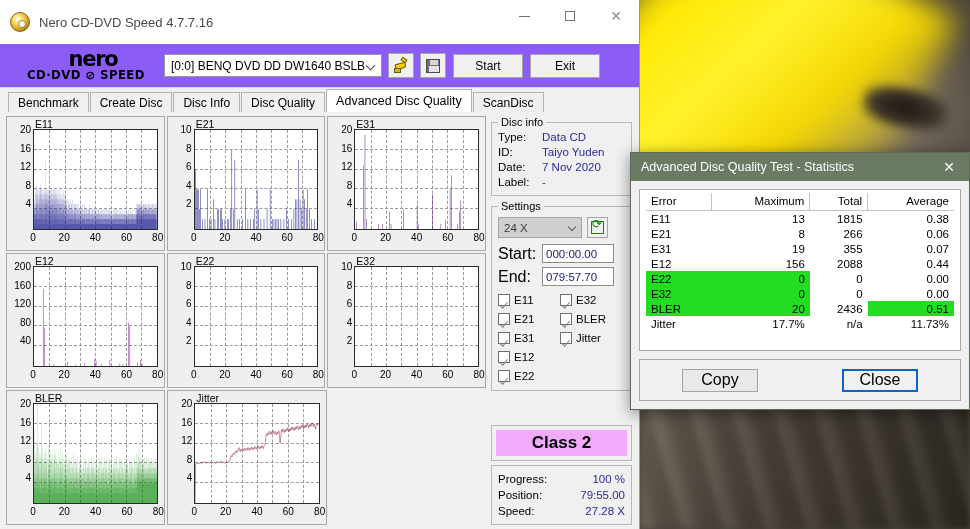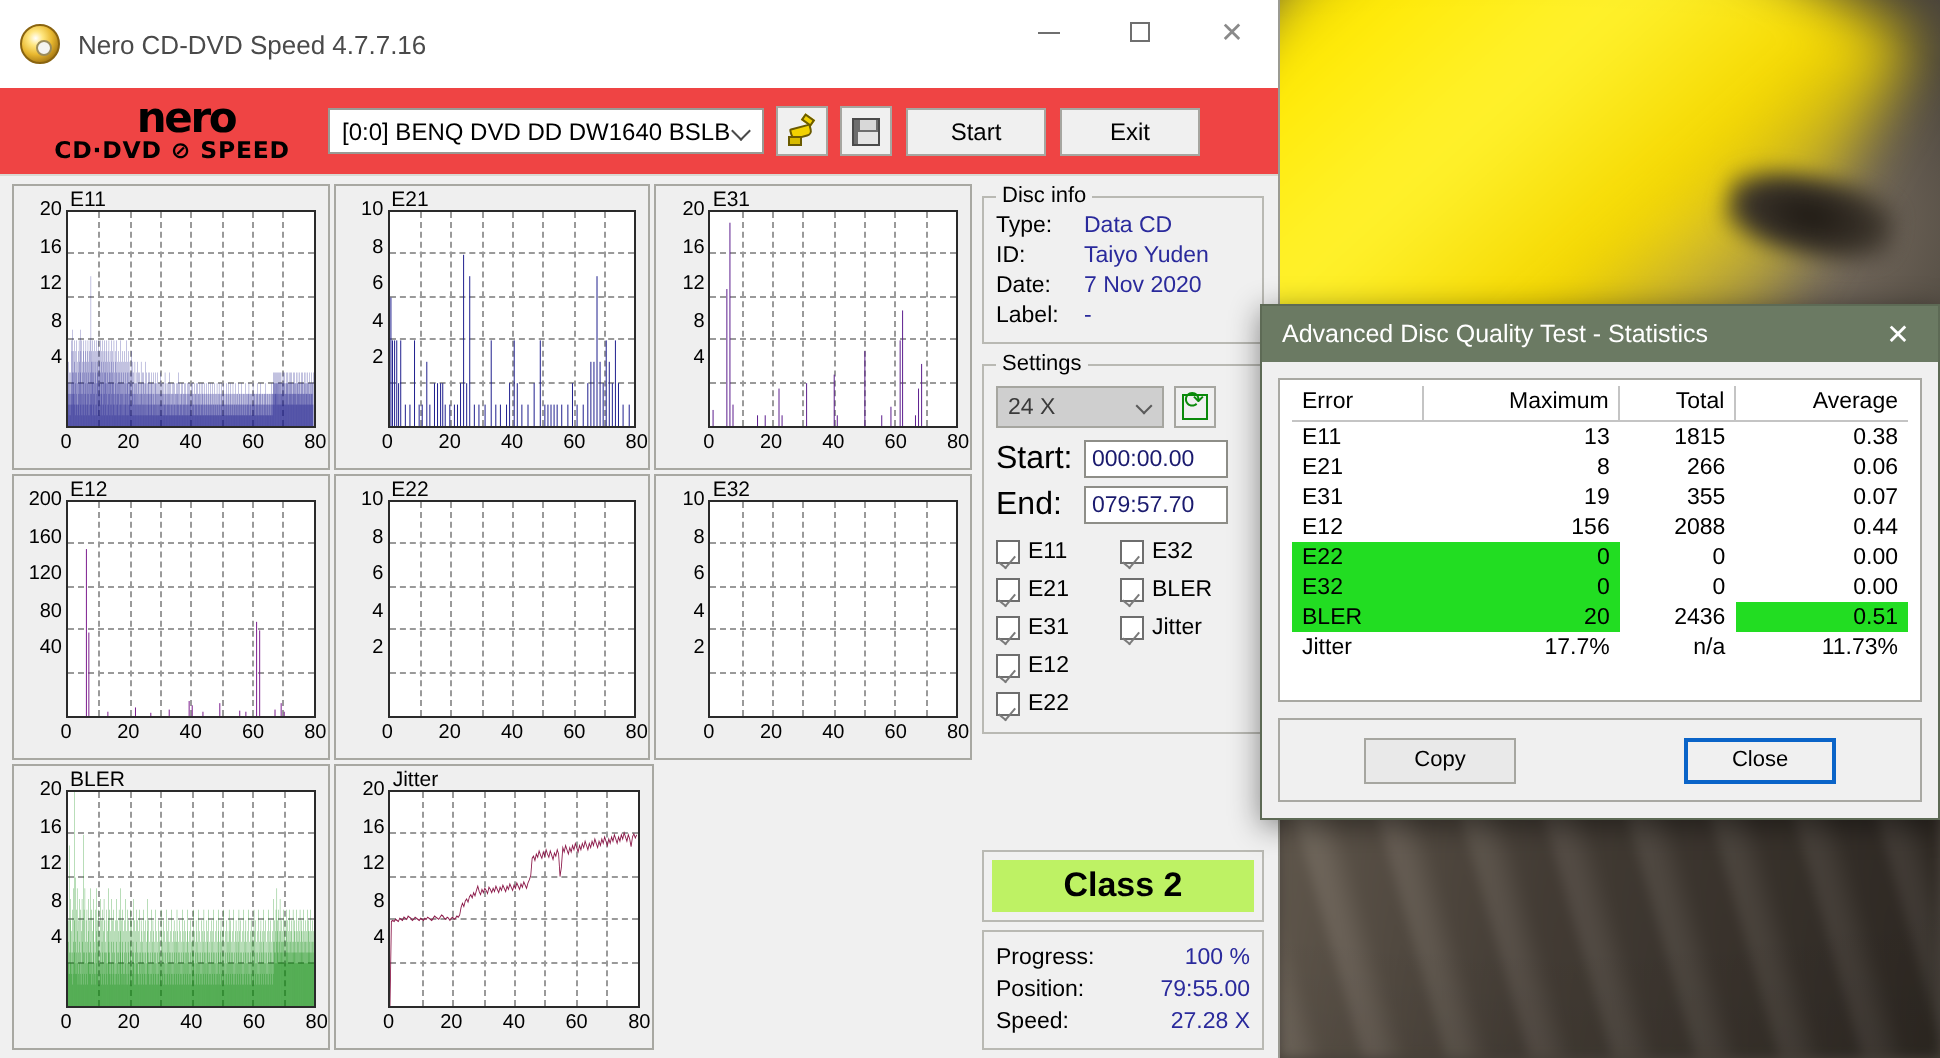--- a/index.html
+++ b/index.html
@@ -79,21 +79,21 @@
 
   
   .menubar {
     height:25px; background:#f0f0f0; display:flex; align-items:center;
     padding-left:6px; border-bottom:1px solid #dcdcd6; flex:0 0 auto;
   }
   .menu-item { padding:3px 9px; font-size:12px; color:#1a1a1a; }
 
   
   .toolbar {
-    height:44px; background:#ef4444; display:flex; align-items:center;
+    height:44px; background:#8b5cf6; display:flex; align-items:center;
     padding:0 8px; flex:0 0 auto; border-bottom:1px solid #d9d9d3;
   }
   .logo { width:148px; flex:0 0 auto; padding-left:8px; }
   .logo-nero {
     font-family:"DejaVu Sans", sans-serif; font-weight:bold; font-size:21px;
     letter-spacing:-1.2px; color:#000; line-height:19px; text-align:center;
     padding-left:14px;
   }
   .logo-sub {
     font-family:"DejaVu Sans", sans-serif; font-weight:bold; font-size:11.5px;
@@ -279,21 +279,21 @@
   table.stats td {
     text-align:right; padding:1.5px 5px; color:#000;
   }
   table.stats td:first-child { text-align:left; }
   .btnbar {
     border:1px solid #a9a9a3; background:#f0f0f0; height:42px;
     display:flex; align-items:center; justify-content:space-around; flex:0 0 auto;
   }
   .dlg-btn {
     width:76px; height:23px; background:#e9e9e9; border:1px solid #a6a6a0;
-    font-size:11px; color:#000; display:flex; align-items:center; justify-content:center;
+    font-size:16px; color:#000; display:flex; align-items:center; justify-content:center;
   }
   .dlg-btn.default { border:2px solid #0a64c8; background:#f0f0f0; }
 </style>
 </head>
 <body>
 
 <div id="wallpaper">
   <div id="wp-base"></div>
   <div id="wp-yellow"></div>
   <div id="wp-eye"></div>
@@ -336,20 +336,28 @@
           <i class="h3"></i>
         </span>
     </div>
     <div class="icon-btn">
       <span class="fl"></span>
     </div>
     <div class="tb-text-btn">Start</div>
     <div class="tb-text-btn">Exit</div>
   </div>
 
+  <div class="tabstrip">
+    <div class="tab">Benchmark</div>
+    <div class="tab">Create Disc</div>
+    <div class="tab">Disc Info</div>
+    <div class="tab">Disc Quality</div>
+    <div class="tab active">Advanced Disc Quality</div>
+    <div class="tab">ScanDisc</div>
+  </div>
 
   <div class="content">
 
     <div class="charts" id="charts-grid">
       <div class="chart-row">
         <div class="chart-cell">
             <div class="chart-title">E11</div>
             <div class="chart-yaxis">
               <div class="ytick" style="top: 86.4px;">4</div>
               <div class="ytick" style="top: 67.8px;">8</div>
@@ -2746,21 +2754,21 @@
                 <span class="box"></span>
                 <span>Jitter</span>
               </div>
           </div>
         </div>
       </fieldset>
 
       <div style="flex:1 1 auto;"></div>
 
       <div class="classbox">
-        <div class="inner" id="class-inner" style="background: #bef264;">Class 2</div>
+        <div class="inner" id="class-inner" style="background: #f0abfc;">Class 2</div>
       </div>
 
       <div class="progbox">
         <div class="row">
           <span class="k">Progress:</span>
           <span class="v">100 %</span>
         </div>
         <div class="row">
           <span class="k">Position:</span>
           <span class="v">79:55.00</span>

